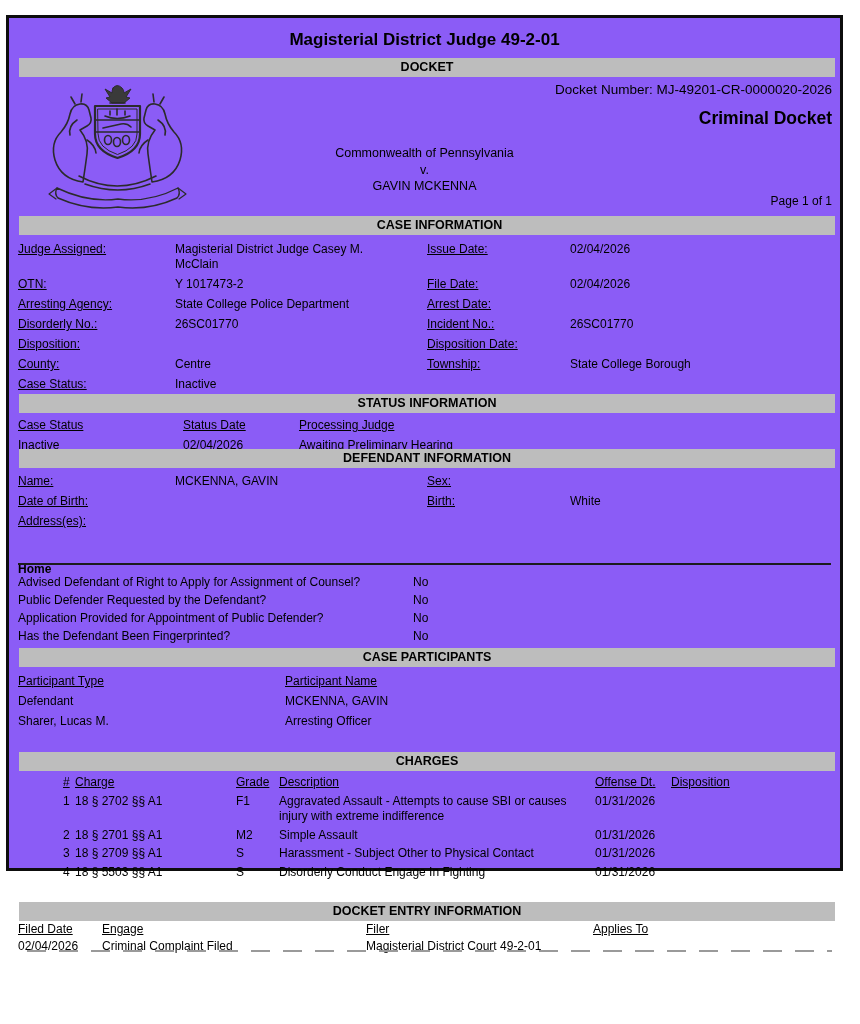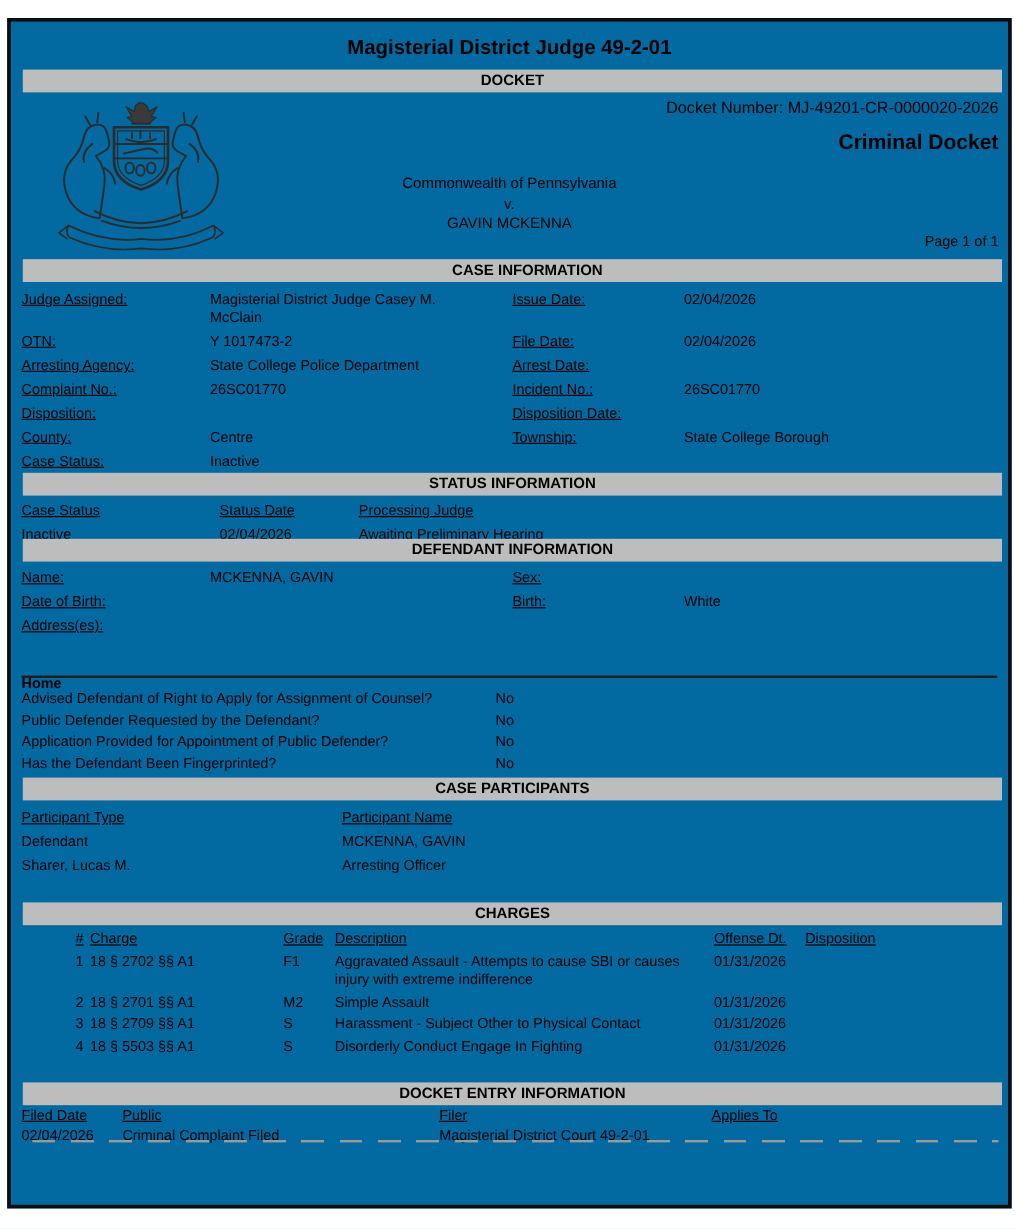--- a/index.html
+++ b/index.html
@@ -2,22 +2,22 @@
 <html><head>
 <meta charset="utf-8">
 <style>
   * { box-sizing: border-box; }
   html, body { margin:0; padding:0; background:#ffffff; }
   body {
     width:860px; height:1024px; position:relative; overflow:hidden;
     font-family:"Liberation Sans","DejaVu Sans",sans-serif; color:#000;
   }
   .page {
-    position:absolute; left:6px; top:15px; width:837px; height:992px;
-    border:3px solid #0d0d0d; background:#0369a1;
+    position:absolute; left:6px; top:15px; width:837px; height:856px;
+    border:3px solid #0d0d0d; background:#8b5cf6;
   }
   .abs { position:absolute; }
   .center { left:0; right:0; text-align:center; }
   .right { text-align:right; }
   .bold { font-weight:bold; }
   .u { text-decoration:underline; }
   .t12 { font-size:12px; line-height:15px; }
   .court-title { top:12px; font-size:17px; font-weight:bold; }
   .bar {
     left:10px; right:5px; height:19px; background:#bdbdbd;
@@ -134,21 +134,21 @@
     <span class="u">OTN:</span>
     <span class="val1">Y 1017473-2</span>
     <span class="u">File Date:</span>
     <span>02/04/2026</span>
 
     <span class="u">Arresting Agency:</span>
     <span class="val1">State College Police Department</span>
     <span class="u">Arrest Date:</span>
     <span></span>
 
-    <span class="u">Complaint No.:</span>
+    <span class="u">Disorderly No.:</span>
     <span class="val1">26SC01770</span>
     <span class="u">Incident No.:</span>
     <span>26SC01770</span>
 
     <span class="u">Disposition:</span>
     <span class="val1"></span>
     <span class="u">Disposition Date:</span>
     <span></span>
 
     <span class="u">County:</span>
@@ -250,21 +250,21 @@
     <span>18 § 5503 §§ A1</span>
     <span>S</span>
     <span class="desc">Disorderly Conduct Engage In Fighting</span>
     <span>01/31/2026</span>
     <span></span>
   </div>
 
   <div class="abs bar" style="top:884px;">DOCKET ENTRY INFORMATION</div>
   <div class="abs docket-grid" style="top:904px;">
     <span class="u">Filed Date</span>
-    <span class="u">Public</span>
+    <span class="u">Engage</span>
     <span class="u">Filer</span>
     <span class="u">Applies To</span>
   </div>
   <div class="abs docket-grid" style="top:921px;">
     <span>02/04/2026</span>
     <span>Criminal Complaint Filed</span>
     <span>Magisterial District Court 49-2-01</span>
     <span></span>
   </div>
   <div class="abs dashline" style="top:932px;"></div>

